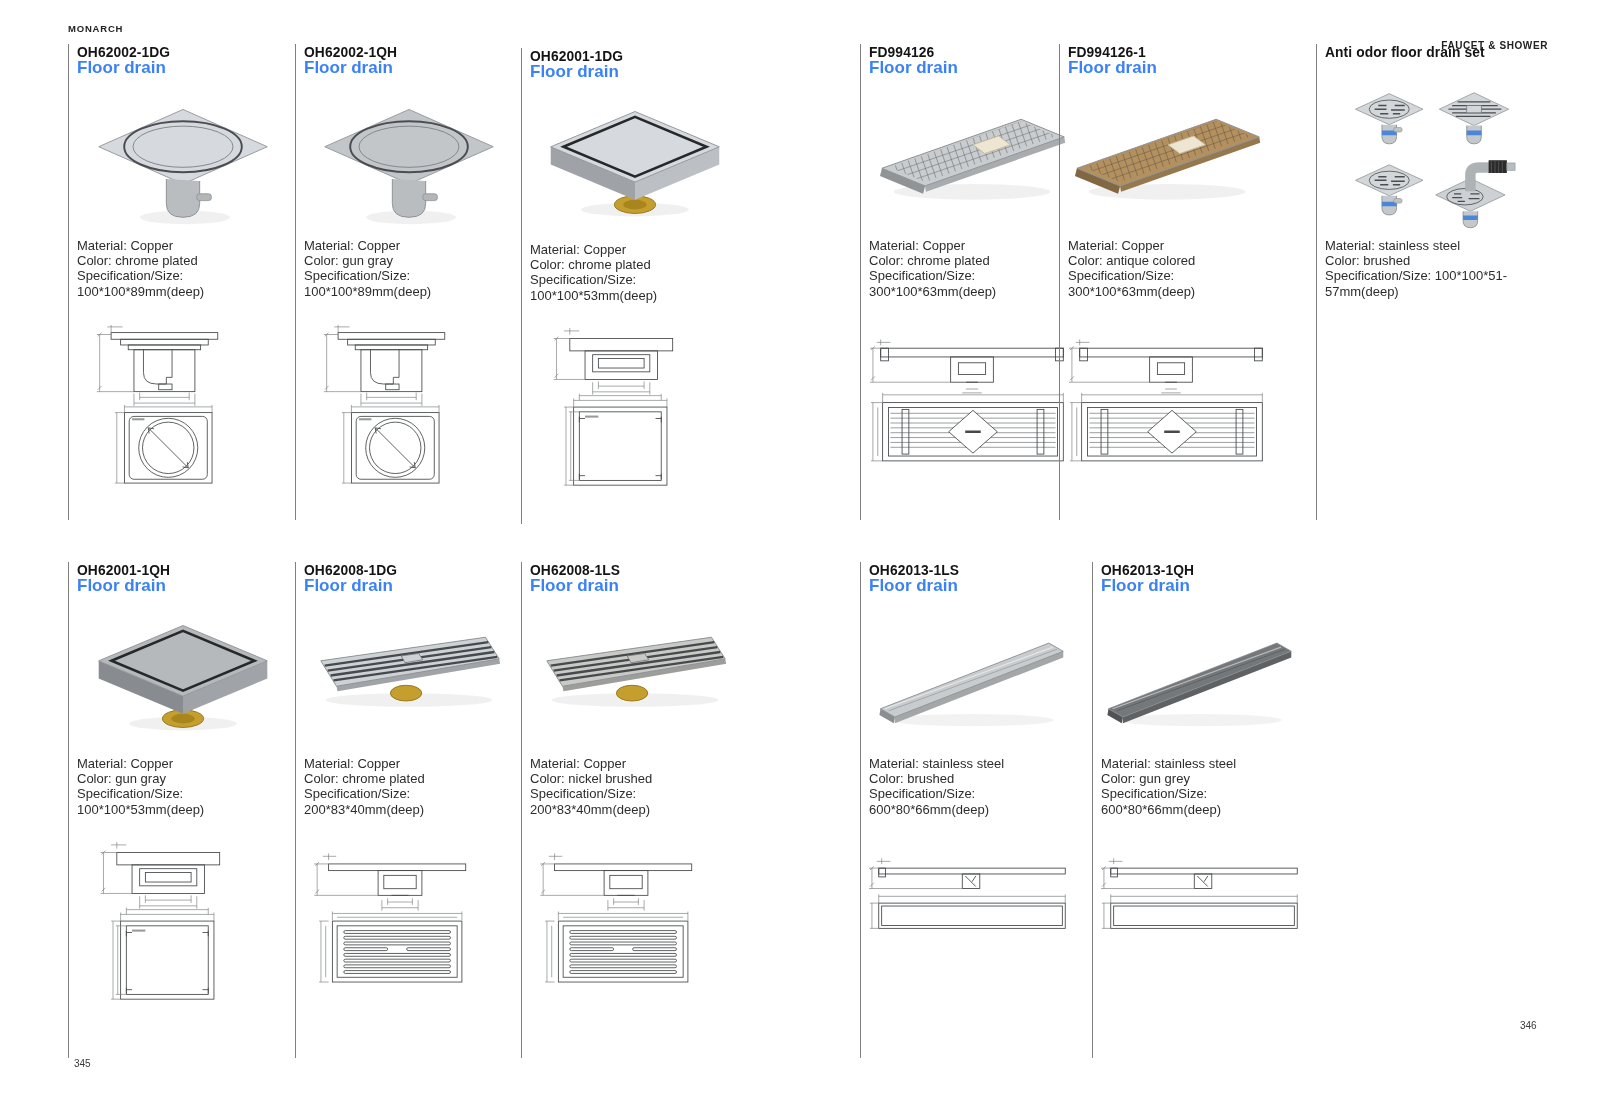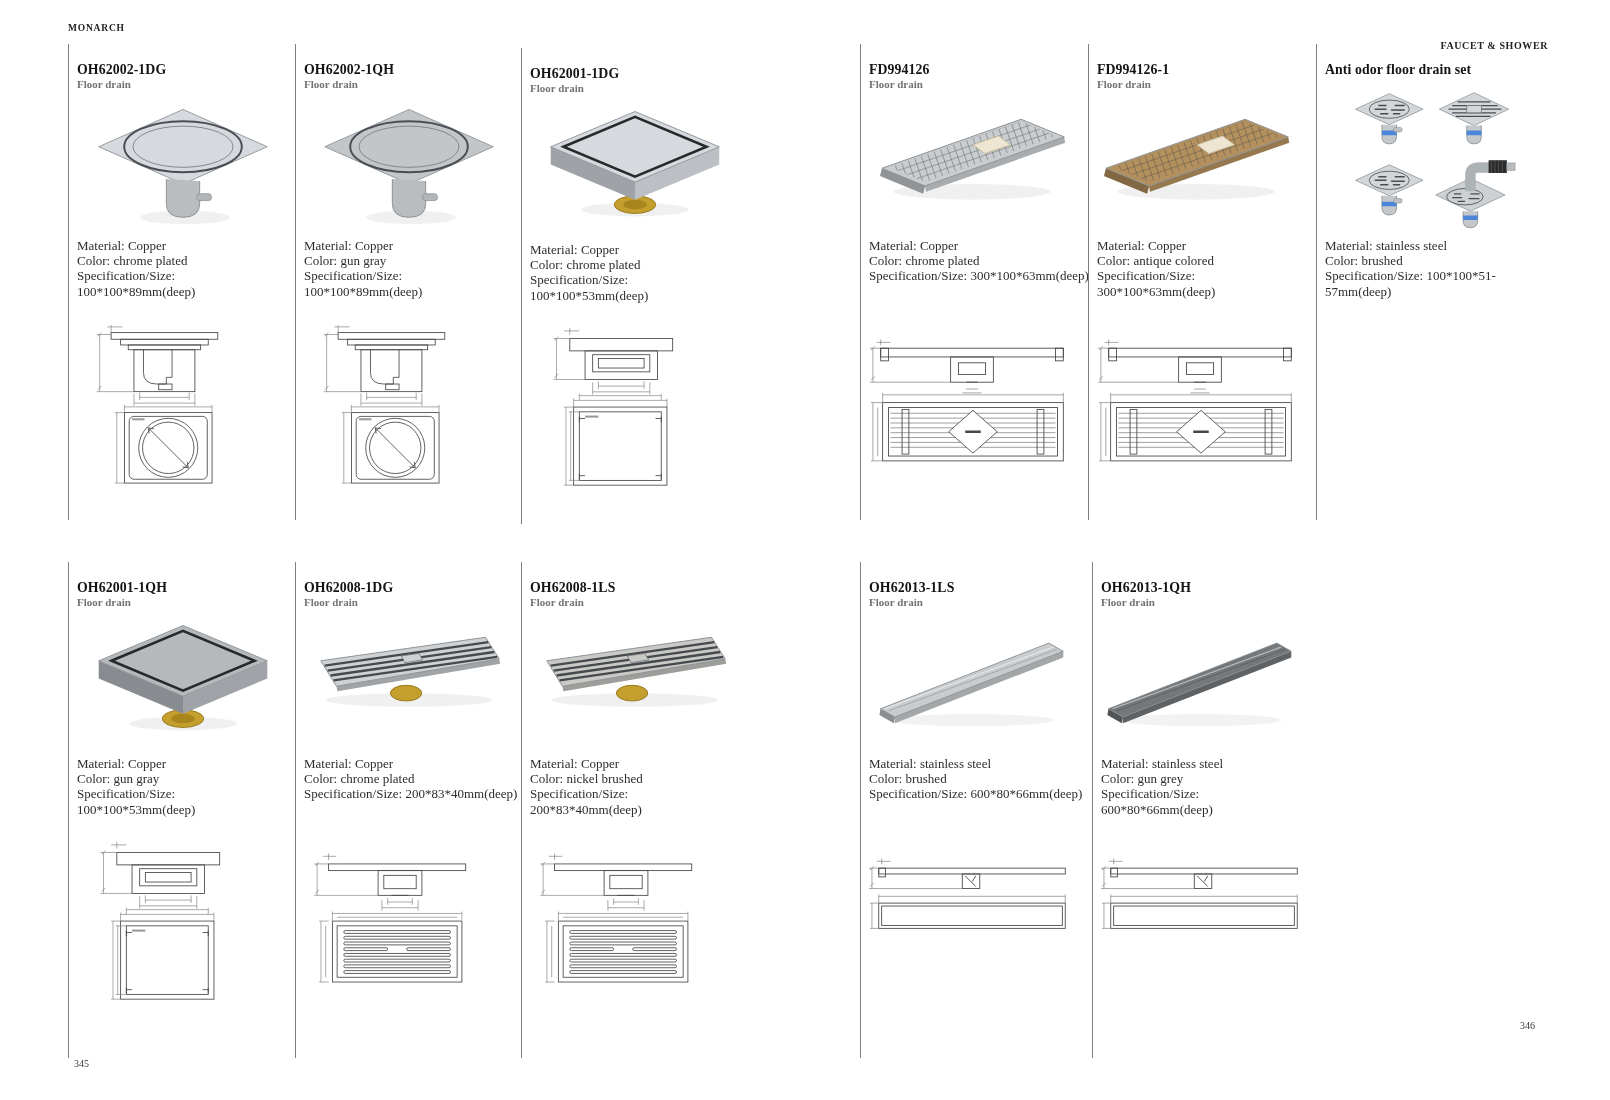--- a/index.html
+++ b/index.html
@@ -1,24 +1,24 @@
 <!DOCTYPE html>
 <html><head>
 <meta charset="utf-8">
 <style>
   html,body{margin:0;padding:0;background:#ffffff;}
   .page{position:relative;width:1610px;height:1100px;background:#fff;overflow:hidden;
-        font-family:Liberation Serif, serif;}
+        font-family:Liberation Sans, sans-serif;}
   .brand{position:absolute;left:68px;top:23px;font-size:9.5px;font-weight:700;
          letter-spacing:.8px;color:#222;}
   .category{position:absolute;right:62px;top:40px;font-size:10px;font-weight:700;
          letter-spacing:.6px;color:#222;}
   .cell{position:absolute;border-left:1px solid #7f7f7f;}
-  .model{margin:19px 0 0 8px;font-size:13.8px;font-weight:700;color:#141414;line-height:14px;letter-spacing:.1px;}
-  .ptype{margin:0 0 0 8px;font-size:11px;font-weight:700;color:#737373;line-height:15px;}
+  .model{margin:2px 0 0 8px;font-size:13.8px;font-weight:700;color:#141414;line-height:14px;letter-spacing:.1px;}
+  .ptype{margin:0 0 0 8px;font-size:17px;font-weight:700;color:#3b82f6;line-height:15px;}
   .photo{position:absolute;left:0;width:100%;display:flex;justify-content:center;align-items:flex-start;}
   .specs{position:absolute;top:194px;left:8px;right:4px;}
   .specs div{font-size:13px;color:#2d2d2d;line-height:15.2px;}
   .drawing{position:absolute;top:277px;left:4px;}
   .pageno{position:absolute;font-size:10px;color:#3a3a3a;text-align:center;}
   svg{display:block;}
 </style>
 </head>
 <body>
 
@@ -308,21 +308,21 @@
       <div>Color: chrome plated</div>
       <div>Specification/Size: 300*100*63mm(deep)</div>
     </div>
     <div class="drawing">
       <svg viewBox="0 0 220 175" width="214" height="170">
           <use href="#dw-long"></use>
         </svg>
     </div>
   </section>
 
-  <section class="cell" style="left:1088px;top:44px;width:224px;height:476px">
+  <section class="cell" style="left:1059px;top:44px;width:224px;height:476px">
     <div class="model">FD994126-1</div>
     <div class="ptype">Floor drain</div>
     <div class="photo" style="top:40px;height:150px">
       <svg viewBox="0 0 210 150" width="206" height="147" style="color:#b3905e">
           <use href="#ph-longgrate"></use>
         </svg>
     </div>
     <div class="specs">
       <div>Material: Copper</div>
       <div>Color: antique colored</div>

